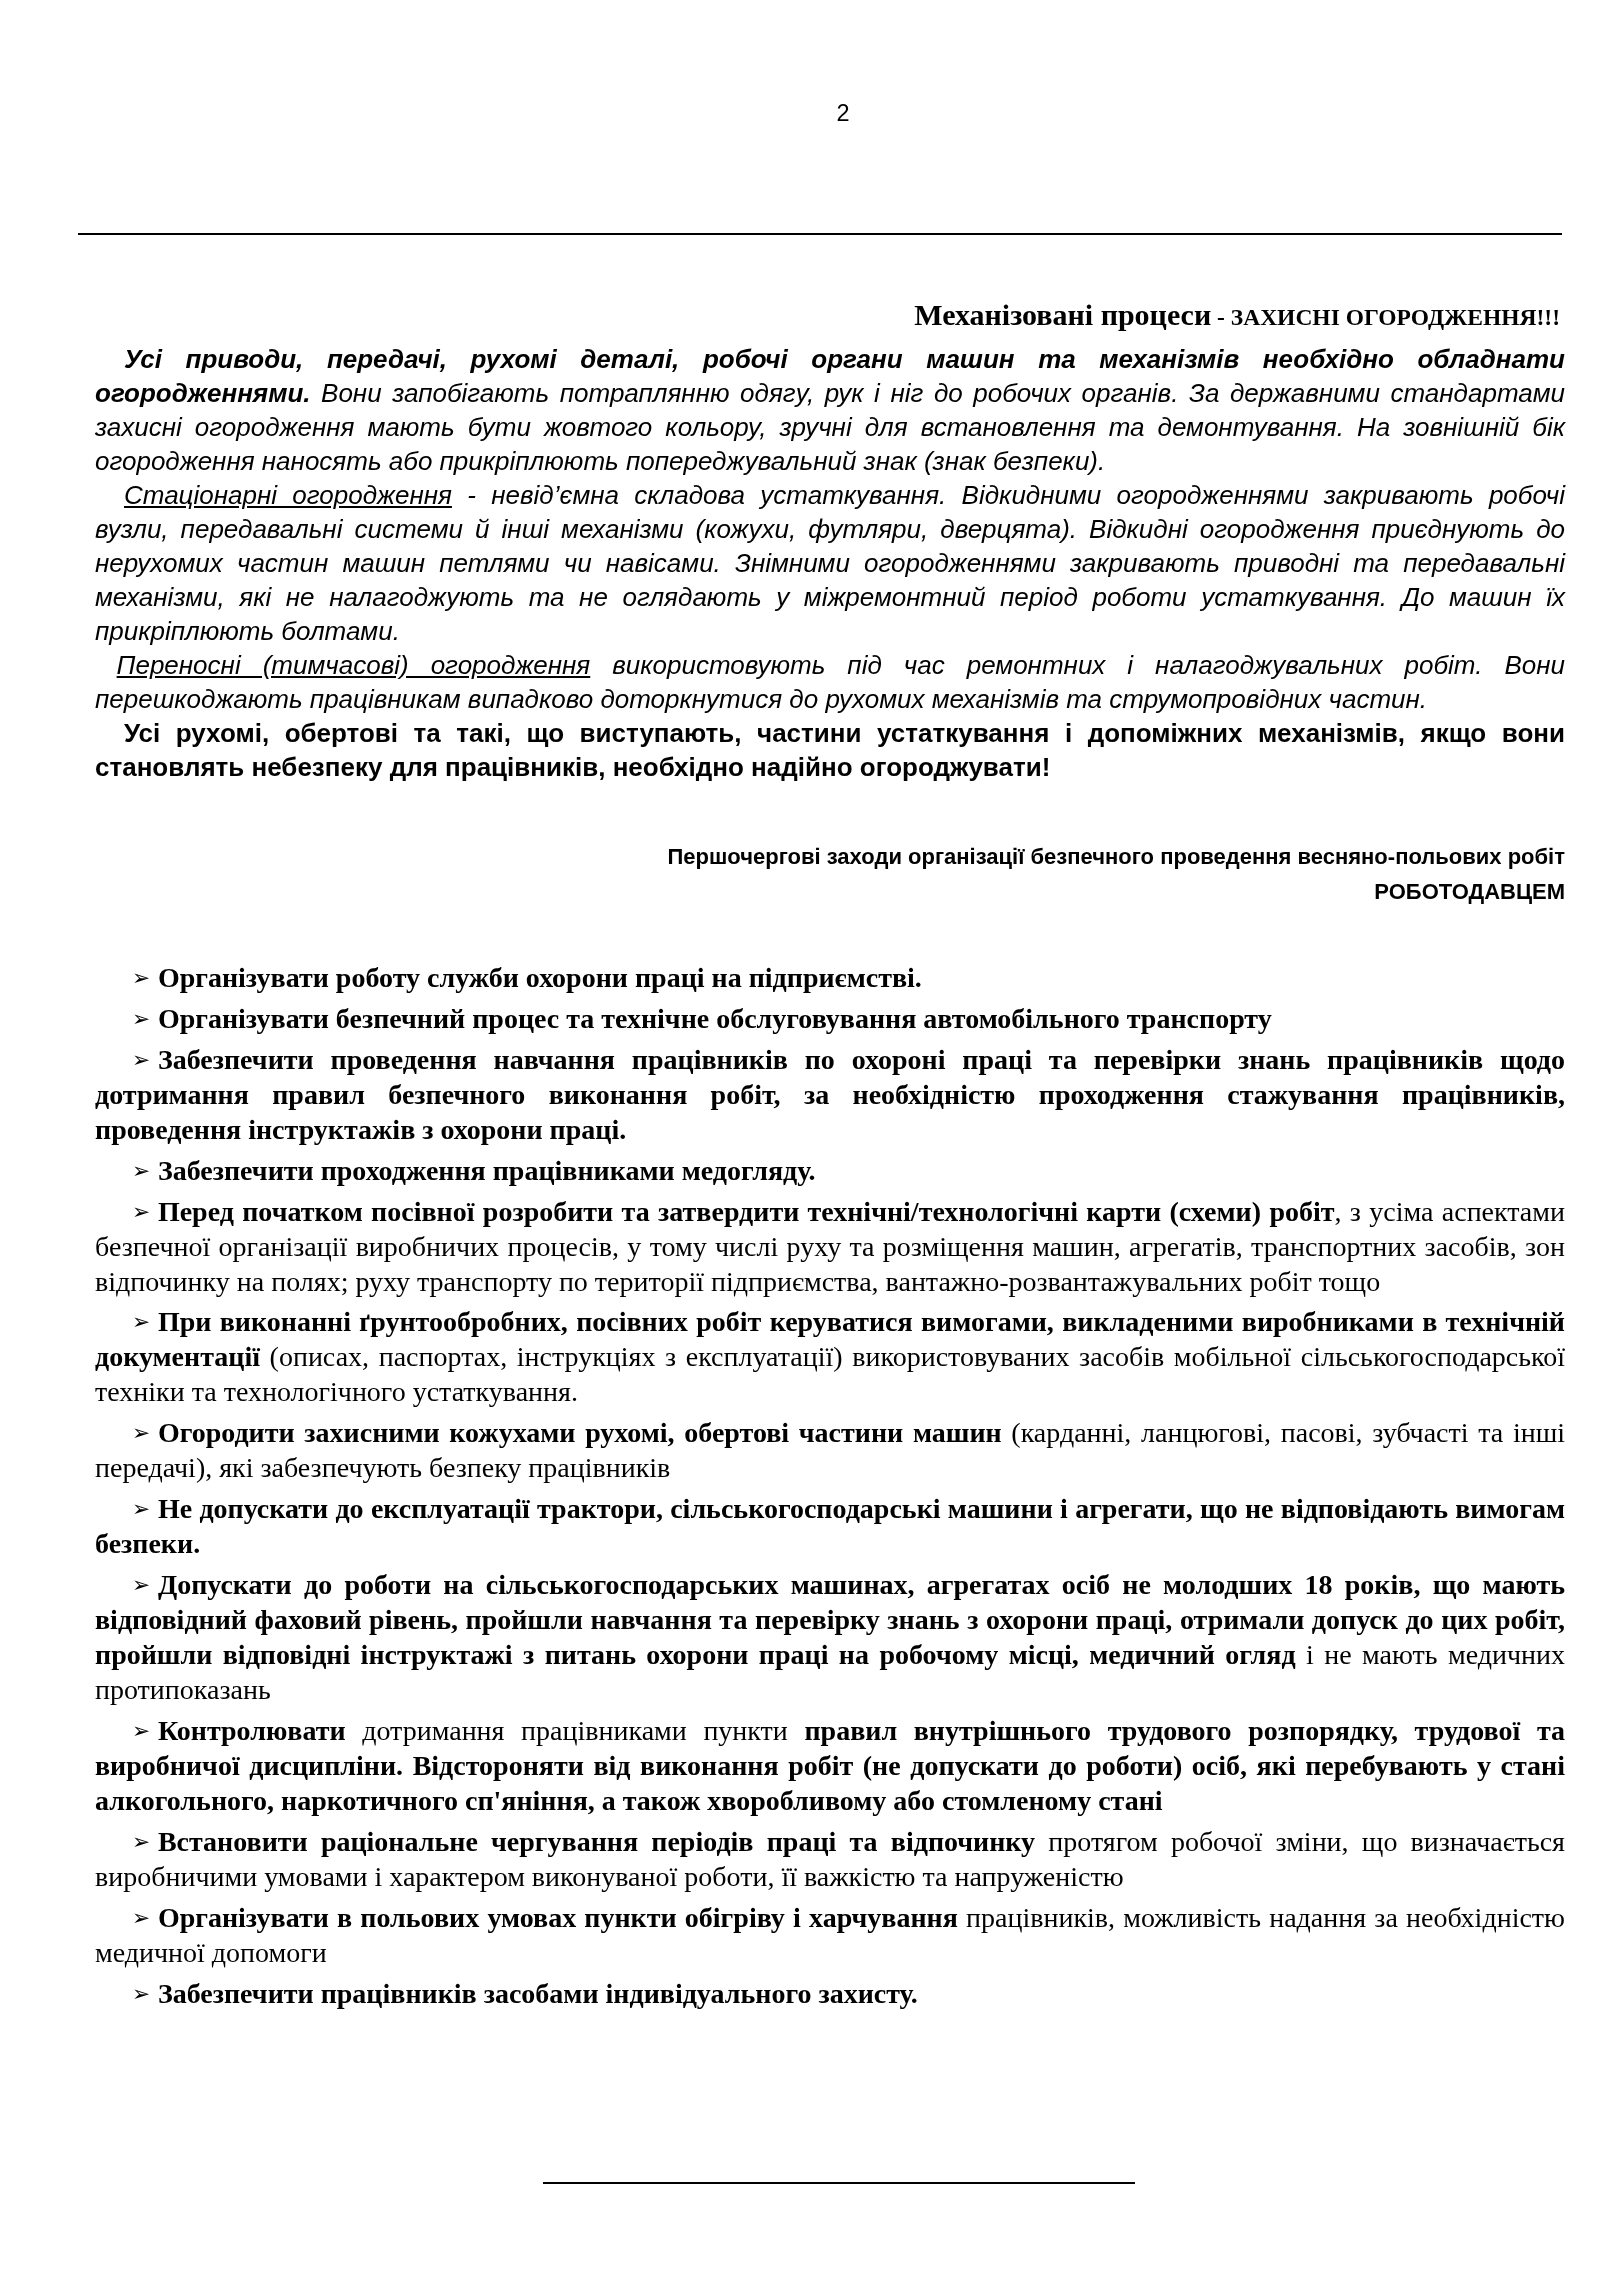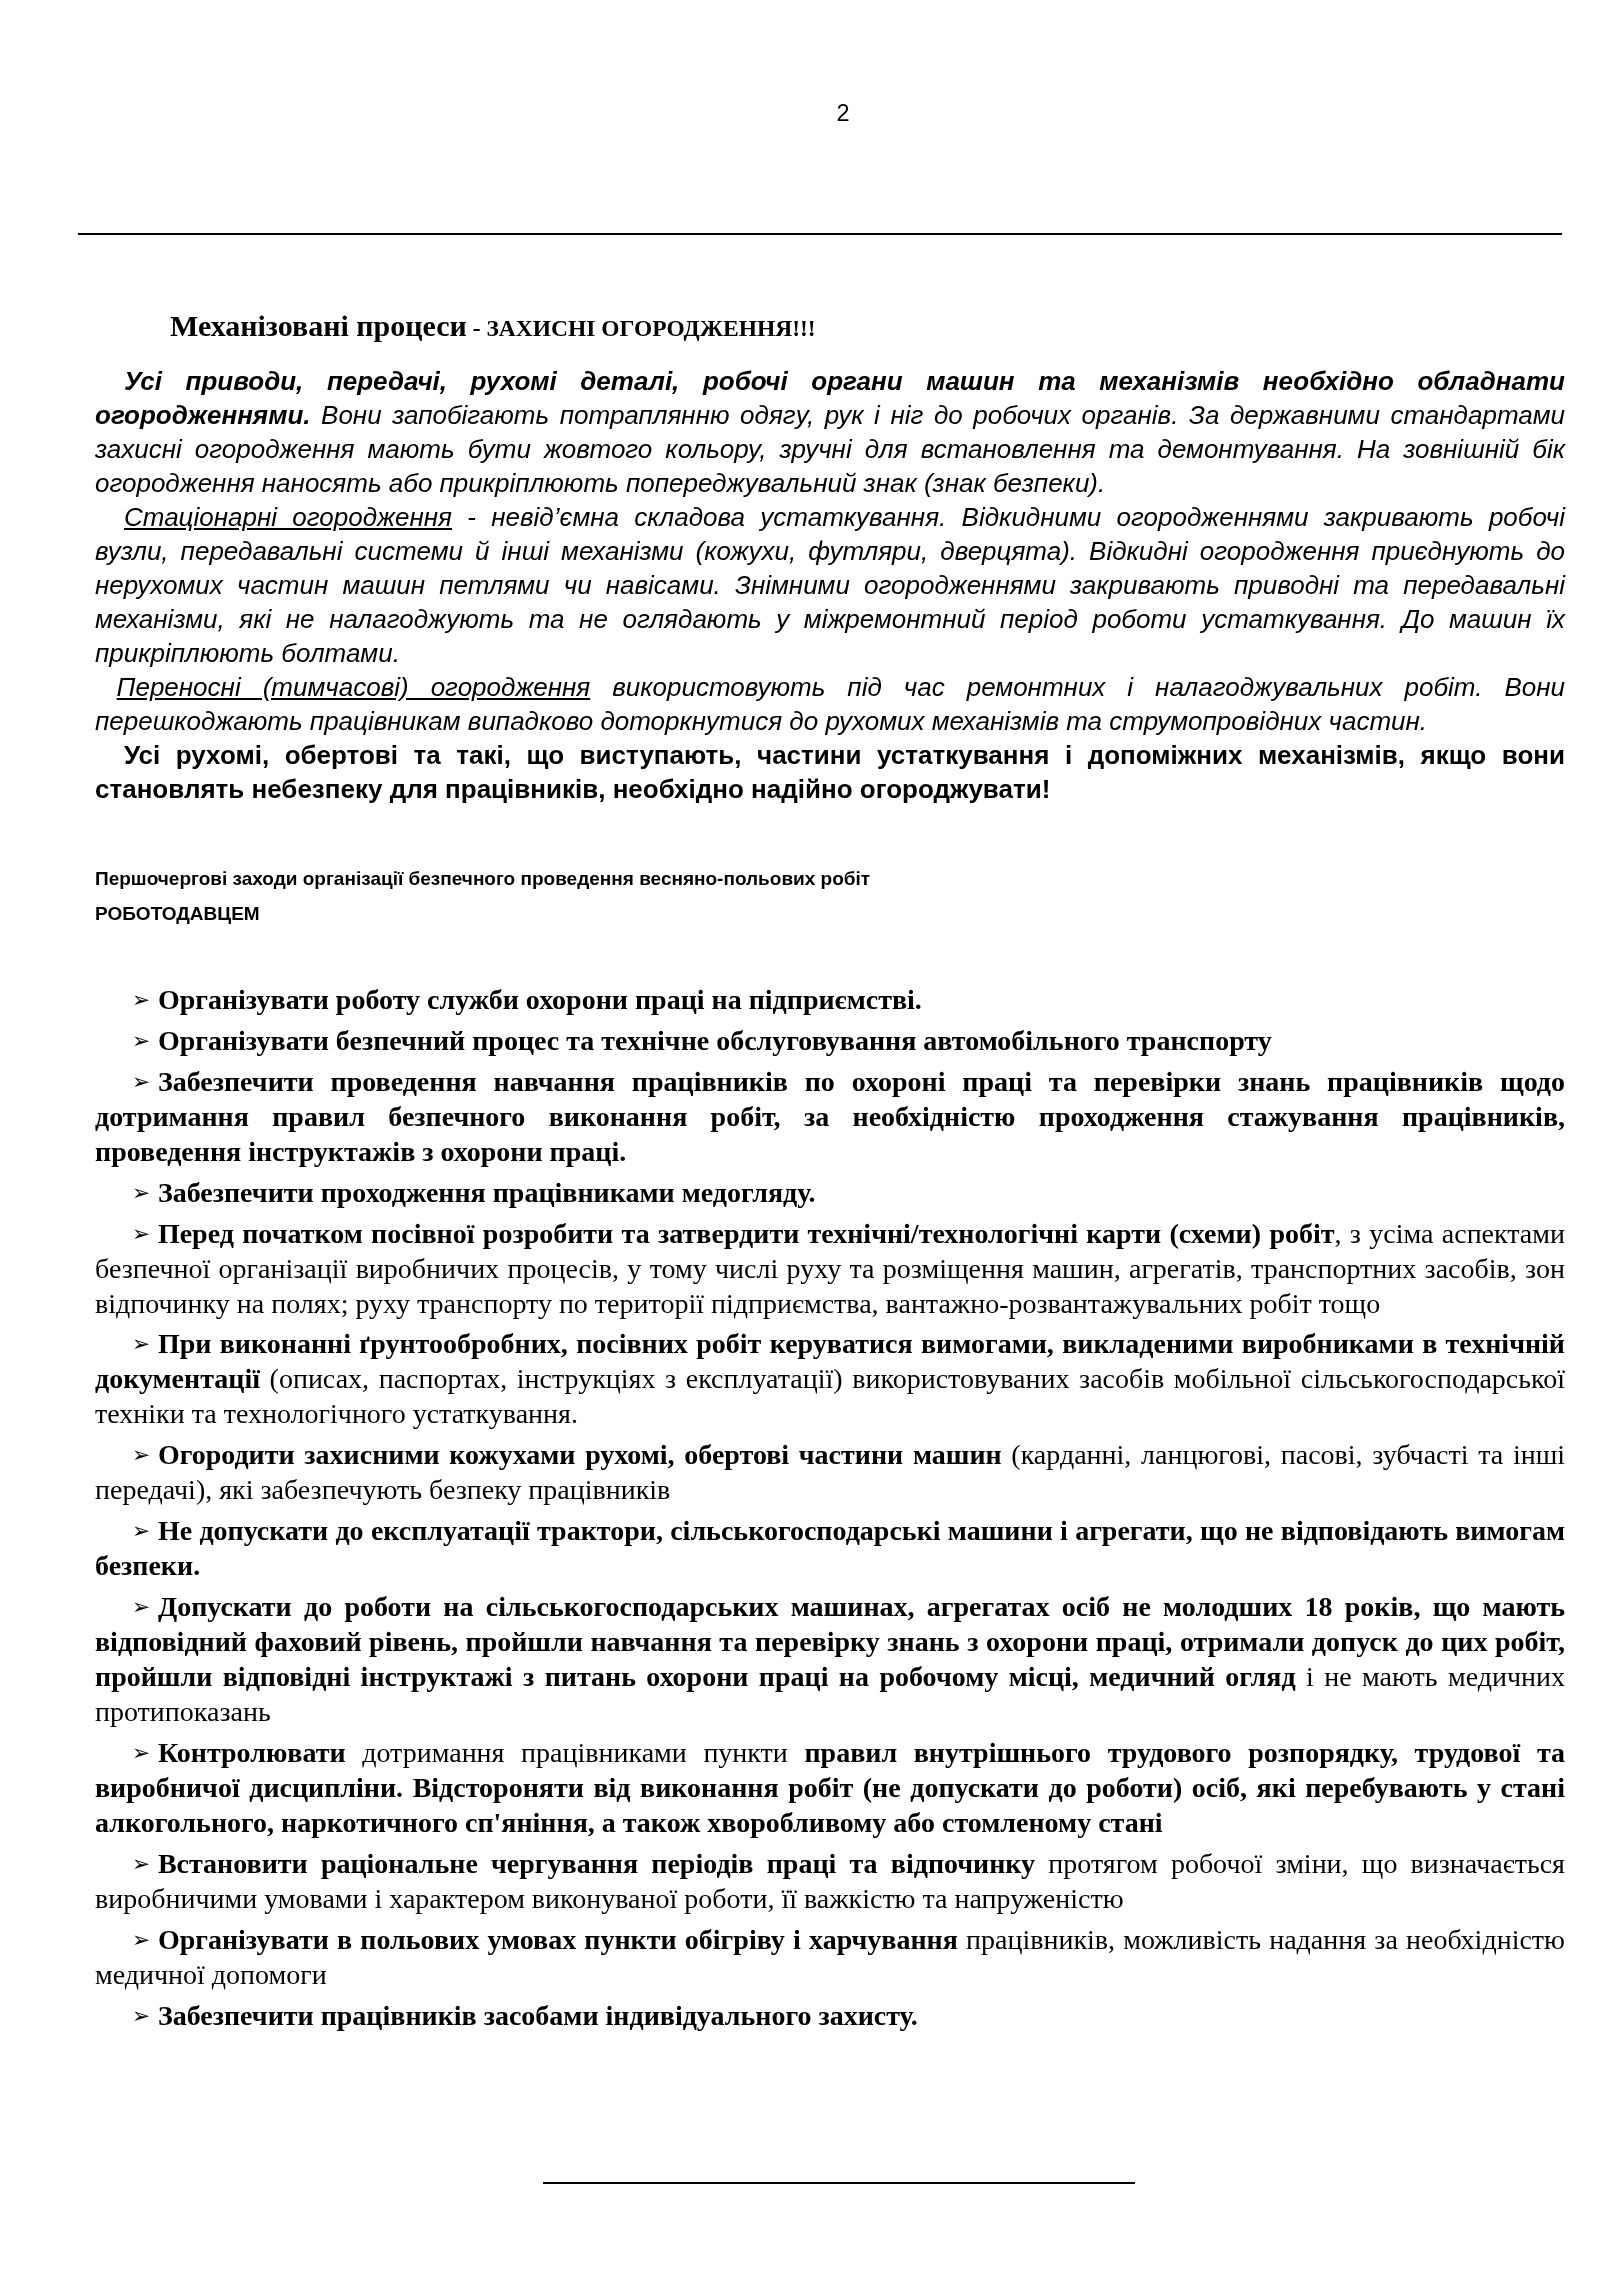--- a/index.html
+++ b/index.html
@@ -9,35 +9,35 @@
     position: absolute; top: 100px; left: 0; width: 1686px; text-align: center;
     font-family: "Liberation Sans", sans-serif; font-size: 23.5px;
   }
   .header-rule {
     position: absolute; top: 233px; left: 78px; width: 1484px; height: 0;
     border-top: 2px solid #000;
   }
   .content { position: absolute; left: 95px; top: 290px; width: 1470px; }
 
   .s1-title {
-    text-align: left; font-family: "Liberation Serif", serif; font-weight: bold;
-    font-size: 30px; line-height: 39px; margin: 16px; padding-left: 59px;
+    text-align: right; font-family: "Liberation Serif", serif; font-weight: bold;
+    font-size: 30px; line-height: 39px; margin: 5px; padding-left: 59px;
   }
   .s1-title .small { font-size: 23.5px; }
 
   .arial { font-family: "Liberation Sans", sans-serif; font-size: 26px; line-height: 34px; text-align: justify; margin: 0; }
   .arial .it { font-style: italic; }
   .arial b { font-weight: bold; }
   .ind { text-indent: 29px; }
   .ind2 { text-indent: 21.6px; }
   .u { text-decoration: underline; }
 
   .s2-title {
-    font-family: "Liberation Sans", sans-serif; font-weight: bold; font-size: 19px;
-    line-height: 35px; text-align: left; margin: 55px 0 0 0;
+    font-family: "Liberation Sans", sans-serif; font-weight: bold; font-size: 22px;
+    line-height: 35px; text-align: right; margin: 55px 0 0 0;
   }
 
   .tnr { font-family: "Liberation Serif", serif; font-size: 28px; line-height: 35px; text-align: justify; margin: 0; }
   .tnr b { font-weight: bold; }
   .bul { text-indent: 37px; }
   .gray { color: #000000; }
   .arrow { font-family: "DejaVu Sans", sans-serif; font-size: 21.6px; display: inline-block; text-indent: 0; margin-right: 7.8px; vertical-align: 2px; }
   .list { margin-top: 51px; }
   .gap { margin-top: 5.9px; }
 

